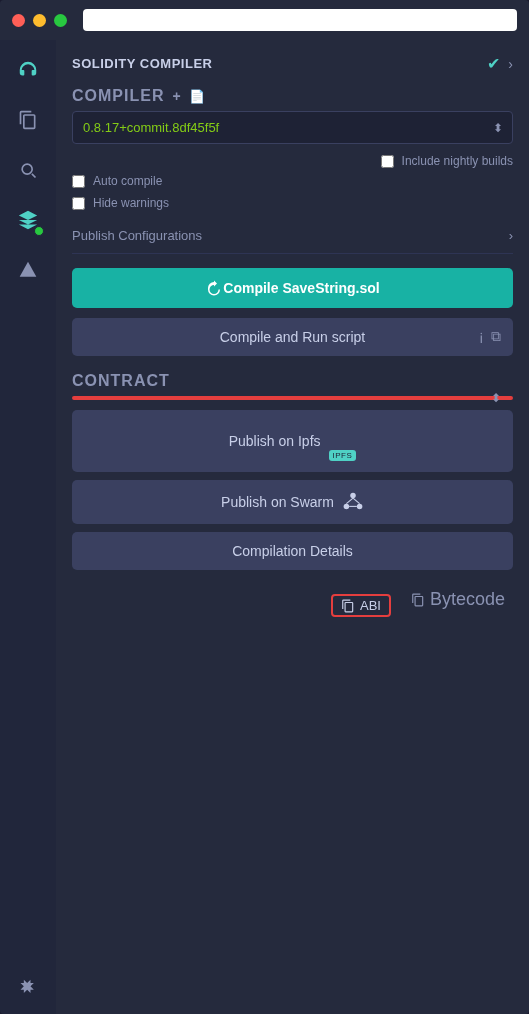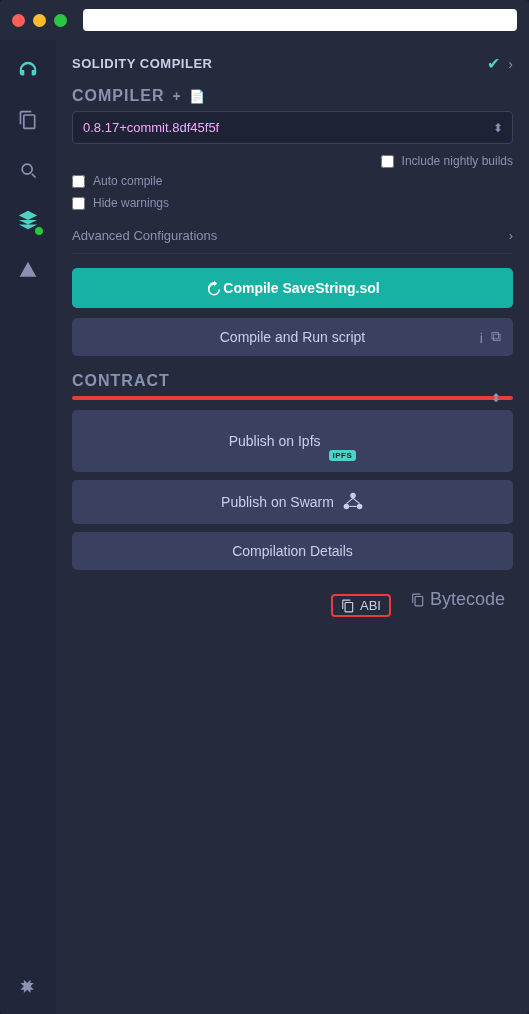--- a/index.html
+++ b/index.html
@@ -122,21 +122,21 @@
     .section-label span { color: #8a92b2; font-size: 16px; cursor: pointer; }
     .select-wrapper {
       position: relative;
       margin-bottom: 10px;
     }
     .select-wrapper select {
       width: 100%;
       background: #1e2235;
       border: 1px solid #3a4060;
       border-radius: 4px;
-      color: #f0abfc;
+      color: #84cc16;
       padding: 8px 30px 8px 10px;
       font-size: 13px;
       appearance: none;
       -webkit-appearance: none;
       cursor: pointer;
     }
     .select-arrow {
       position: absolute; right: 10px; top: 50%; transform: translateY(-50%);
       color: #8a92b2; pointer-events: none; font-size: 12px;
     }
@@ -245,21 +245,21 @@
       display: flex;
       align-items: center;
       justify-content: center;
       gap: 8px;
       margin-bottom: 8px;
     }
     .ipfs-badge {
       background: #4fd1c5;
       color: #1e2235;
       font-size: 8px;
-      font-weight: 700;
+      font-weight: 400;
       padding: 1px 4px;
       border-radius: 3px;
       letter-spacing: 0.5px;
       margin-top: 29px;
     }
     .btn-compilation-details {
       width: 100%;
       background: #3a4060;
       color: #c8cfe8;
       border: none;
@@ -386,21 +386,21 @@
         <input type="checkbox" style="">
         <label>Auto compile</label>
       </div>
 
       <div class="checkbox-row">
         <input type="checkbox" style="">
         <label>Hide warnings</label>
       </div>
 
       <div class="advanced-section">
-        <span>Advanced Configurations</span>
+        <span>Publish Configurations</span>
         <span>›</span>
       </div>
 
       <button class="btn-compile-main">
         <svg width="18" height="18" viewBox="0 0 24 24" fill="white">
           <path d="M4 12a8 8 0 0 1 8-8V2l4 4-4 4V8a6 6 0 1 0 6 6h2a8 8 0 0 1-8 8 8 8 0 0 1-8-8z"></path>
         </svg>
         <span>Compile SaveString.sol</span>
       </button>
 

